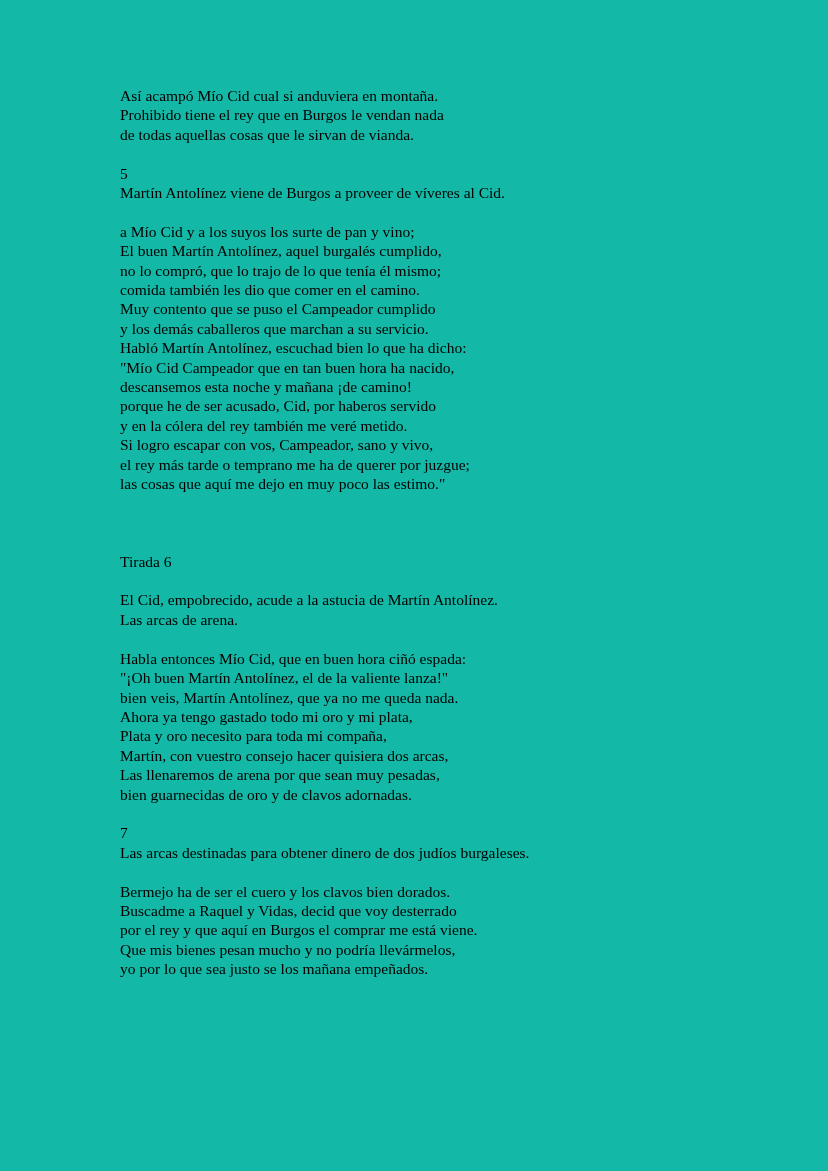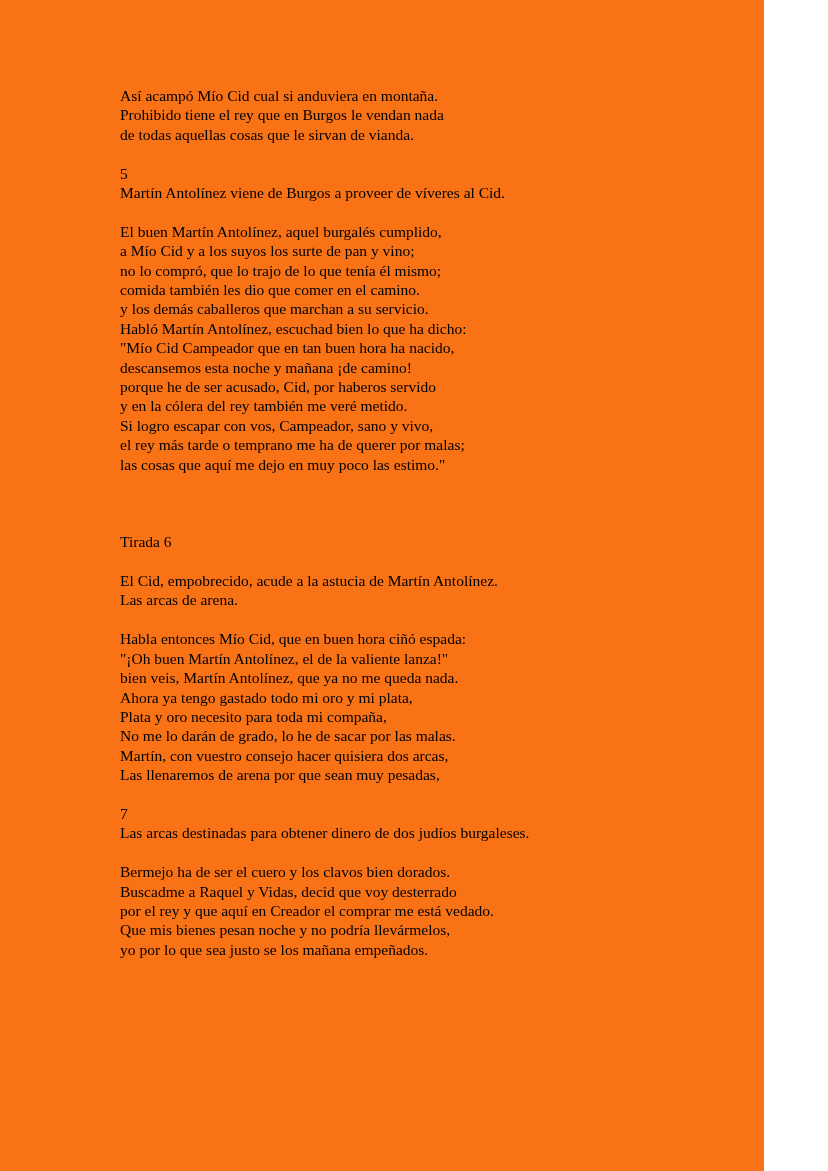--- a/index.html
+++ b/index.html
@@ -9,24 +9,24 @@
     }
     body {
       width: 828px;
       height: 1171px;
       overflow: hidden;
       font-family: "Liberation Serif", "DejaVu Serif", serif;
       color: #000000;
     }
     .page {
       box-sizing: border-box;
-      width: 764px;
+      width: 828px;
       height: 1171px;
       padding: 86px 90px 0 120px;
-      background: #f97316;
+      background: #14b8a6;
       overflow: hidden;
     }
     .block { margin: 0; }
     .line {
       font-size: 15.5px;
       line-height: 19.4px;
       white-space: pre-wrap;
       color: #000000;
     }
     .gap { width: 100%; }
@@ -40,60 +40,61 @@
       <div class="line">Prohibido tiene el rey que en Burgos le vendan nada</div>
       <div class="line">de todas aquellas cosas que le sirvan de vianda.</div>
     </div>
     <div class="gap" style="height: 19.4px;"></div>
     <div class="block">
       <div class="line">5</div>
       <div class="line">Martín Antolínez viene de Burgos a proveer de víveres al Cid.</div>
     </div>
     <div class="gap" style="height: 19.4px;"></div>
     <div class="block">
+      <div class="line">a Mío Cid y a los suyos los surte de pan y vino;</div>
       <div class="line">El buen Martín Antolínez, aquel burgalés cumplido,</div>
-      <div class="line">a Mío Cid y a los suyos los surte de pan y vino;</div>
       <div class="line">no lo compró, que lo trajo de lo que tenía él mismo;</div>
       <div class="line">comida también les dio que comer en el camino.</div>
+      <div class="line">Muy contento que se puso el Campeador cumplido</div>
       <div class="line">y los demás caballeros que marchan a su servicio.</div>
       <div class="line">Habló Martín Antolínez, escuchad bien lo que ha dicho:</div>
       <div class="line">"Mío Cid Campeador que en tan buen hora ha nacido,</div>
       <div class="line">descansemos esta noche y mañana ¡de camino!</div>
       <div class="line">porque he de ser acusado, Cid, por haberos servido</div>
       <div class="line">y en la cólera del rey también me veré metido.</div>
       <div class="line">Si logro escapar con vos, Campeador, sano y vivo,</div>
-      <div class="line">el rey más tarde o temprano me ha de querer por malas;</div>
+      <div class="line">el rey más tarde o temprano me ha de querer por juzgue;</div>
       <div class="line">las cosas que aquí me dejo en muy poco las estimo."</div>
     </div>
     <div class="gap" style="height: 58.2px;"></div>
     <div class="block">
       <div class="line">Tirada 6</div>
     </div>
     <div class="gap" style="height: 19.4px;"></div>
     <div class="block">
       <div class="line">El Cid, empobrecido, acude a la astucia de Martín Antolínez.</div>
       <div class="line">Las arcas de arena.</div>
     </div>
     <div class="gap" style="height: 19.4px;"></div>
     <div class="block">
       <div class="line">Habla entonces Mío Cid, que en buen hora ciñó espada:</div>
       <div class="line">"¡Oh buen Martín Antolínez, el de la valiente lanza!"</div>
       <div class="line">bien veis, Martín Antolínez, que ya no me queda nada.</div>
       <div class="line">Ahora ya tengo gastado todo mi oro y mi plata,</div>
       <div class="line">Plata y oro necesito para toda mi compaña,</div>
-      <div class="line">No me lo darán de grado, lo he de sacar por las malas.</div>
       <div class="line">Martín, con vuestro consejo hacer quisiera dos arcas,</div>
       <div class="line">Las llenaremos de arena por que sean muy pesadas,</div>
+      <div class="line">bien guarnecidas de oro y de clavos adornadas.</div>
     </div>
     <div class="gap" style="height: 19.4px;"></div>
     <div class="block">
       <div class="line">7</div>
       <div class="line">Las arcas destinadas para obtener dinero de dos judíos burgaleses.</div>
     </div>
     <div class="gap" style="height: 19.4px;"></div>
     <div class="block">
       <div class="line">Bermejo ha de ser el cuero y los clavos bien dorados.</div>
       <div class="line">Buscadme a Raquel y Vidas, decid que voy desterrado</div>
-      <div class="line">por el rey y que aquí en Creador el comprar me está vedado.</div>
-      <div class="line">Que mis bienes pesan noche y no podría llevármelos,</div>
+      <div class="line">por el rey y que aquí en Burgos el comprar me está viene.</div>
+      <div class="line">Que mis bienes pesan mucho y no podría llevármelos,</div>
       <div class="line">yo por lo que sea justo se los mañana empeñados.</div>
     </div>
   </div>
 
 </body></html>

